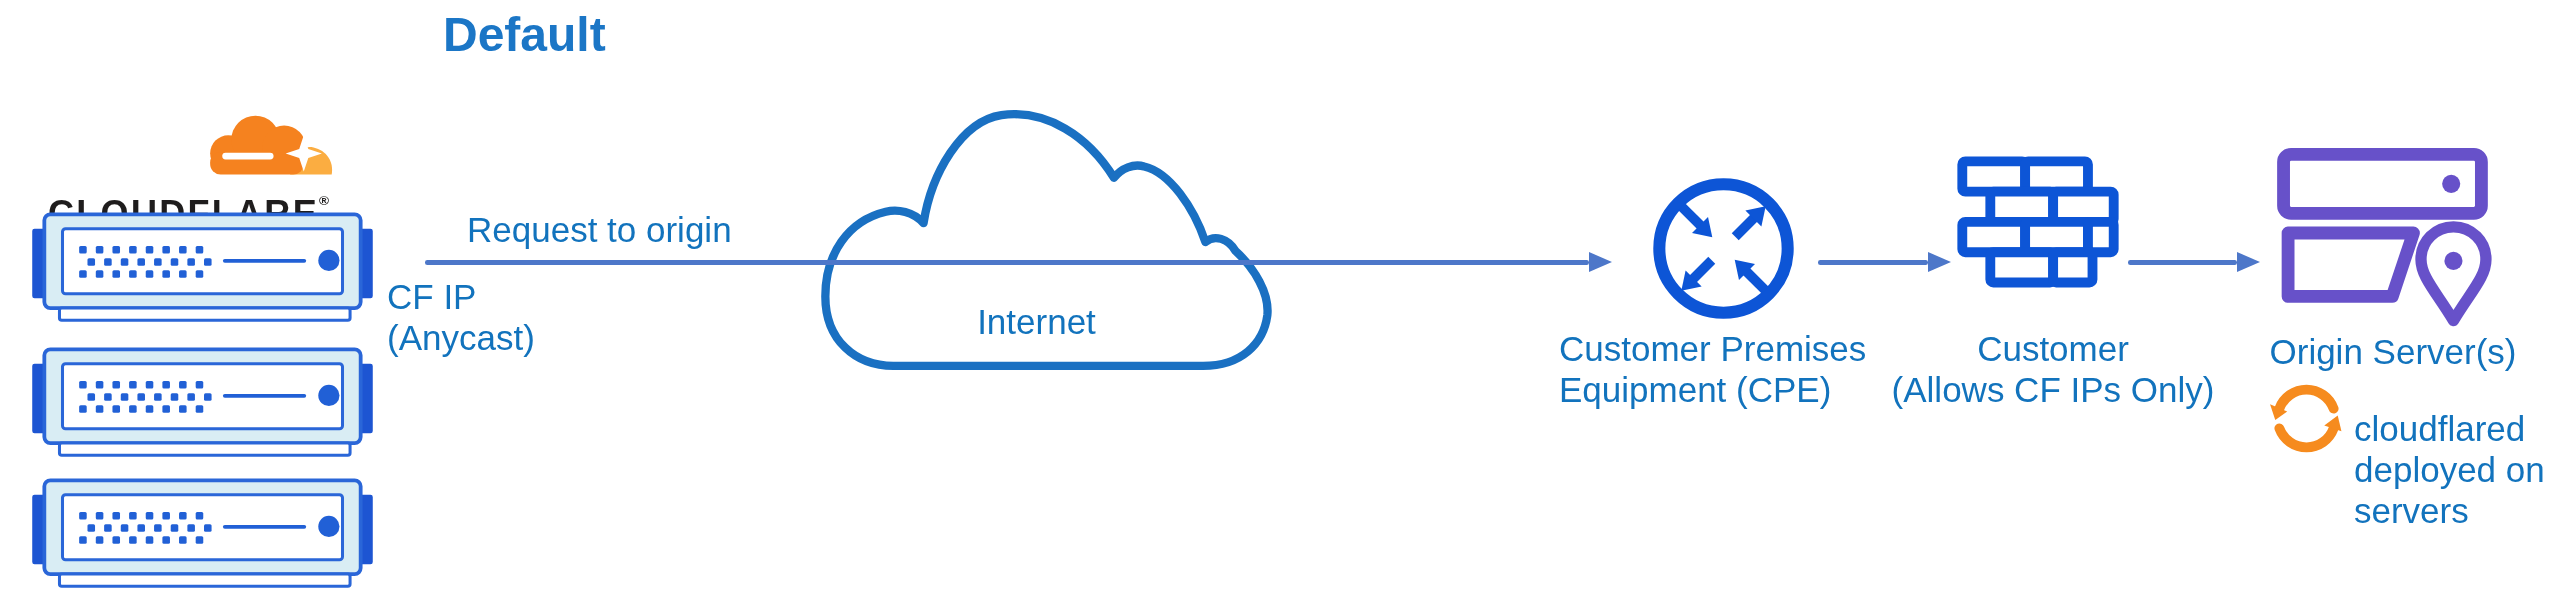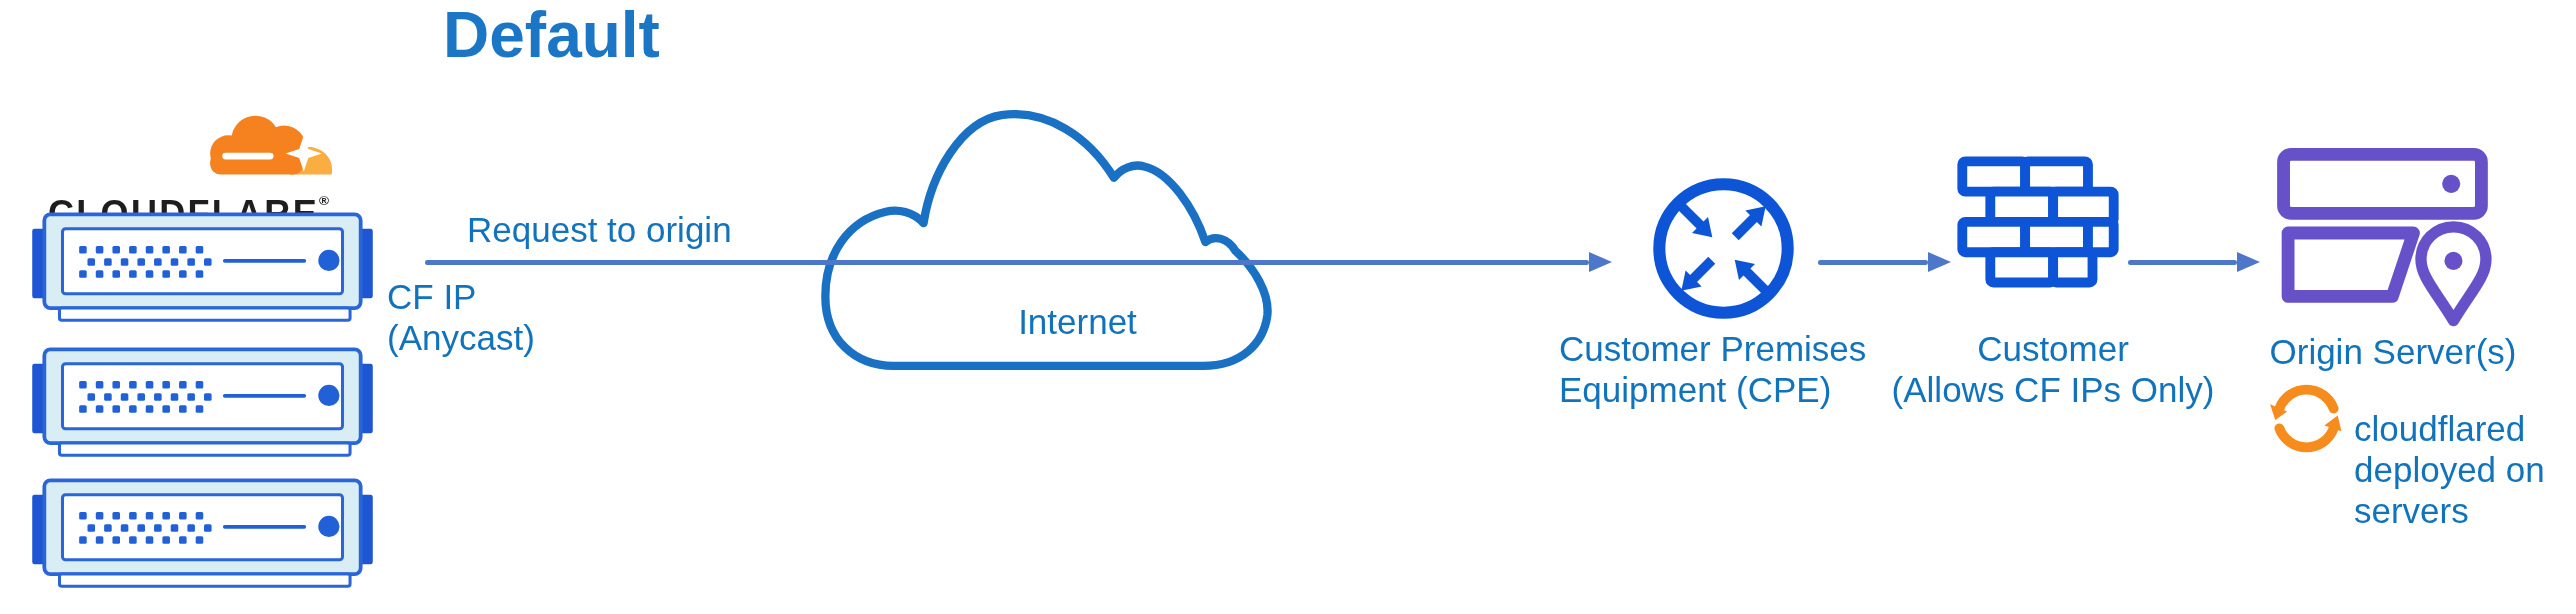--- a/index.html
+++ b/index.html
@@ -30,21 +30,21 @@
   .label{
     font-size:35px;
     line-height:41px;
     font-weight:400;
     color:var(--accent-text-blue);
     white-space:pre-line;
   }
   .label.center{text-align:center;}
   #title{
     left:443px;top:0px;
-    font-size:64px;line-height:70px;
+    font-size:48px;line-height:70px;
     font-weight:700;
     color:var(--title-blue);
   }
   #wordmark{
     left:48px;top:182px;
     font-size:36px;line-height:38px;
     font-weight:700;
     letter-spacing:2.3px;
     color:var(--wordmark-black);
   }
@@ -221,21 +221,21 @@
            Z"></path>
 </svg>
 
 <div class="abs connector-line" style="left:425px;top:260px;width:1164px;"></div>
 <div class="abs connector-head" style="left:1589px;top:252px;"></div>
 
 <div class="abs label" style="left:467px;top:209px;">Request to origin</div>
 <div class="abs label" style="left:387px;top:276px;">CF IP
 (Anycast)</div>
 
-<div class="abs label center" style="left:926px;top:301px;width:303px;">Internet</div>
+<div class="abs label center" style="left:885px;top:301px;width:303px;">Internet</div>
 
 <svg class="abs" style="left:1648px;top:173px;" width="151" height="151" viewBox="0 0 200 200">
   <circle class="s-blue f-white" cx="100" cy="100" r="85" stroke-width="16"></circle>
   <g class="f-blue">
     <g transform="rotate(45 100 100)">
       <rect x="22" y="93.5" width="36" height="13"></rect>
       <polygon points="56,85 79,100 56,115"></polygon>
     </g>
     <g transform="rotate(-45 100 100)">
       <rect x="122" y="93.5" width="36" height="13"></rect>

